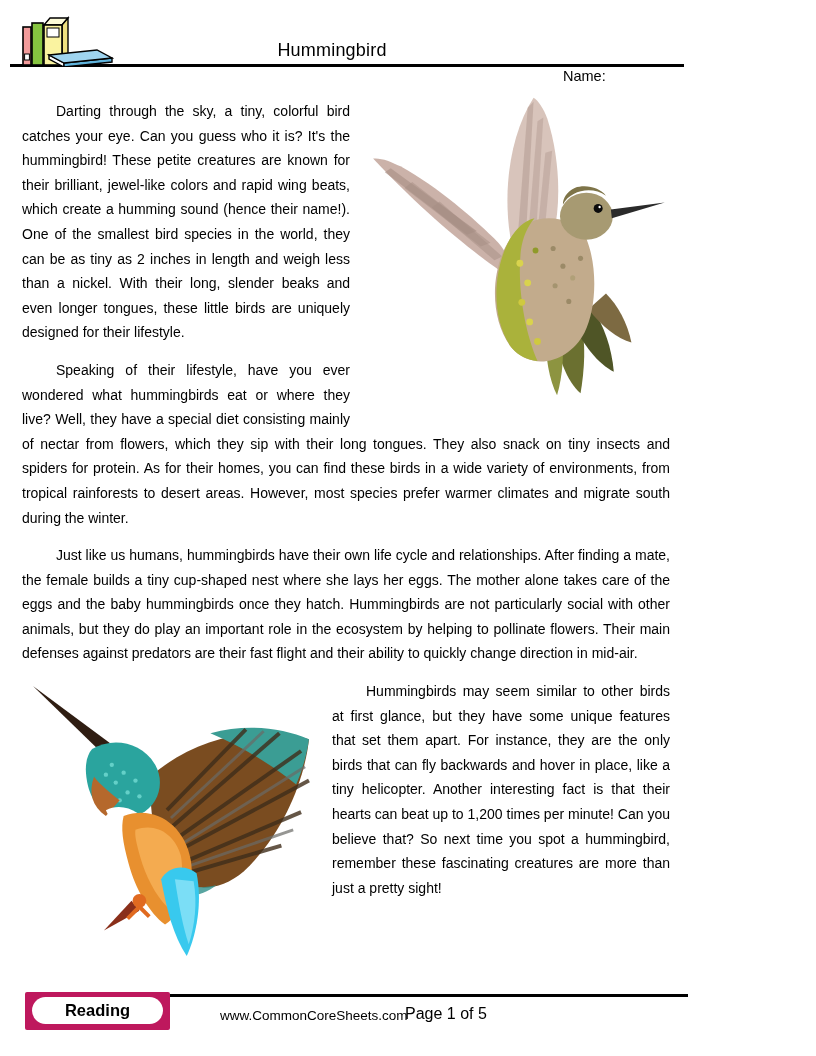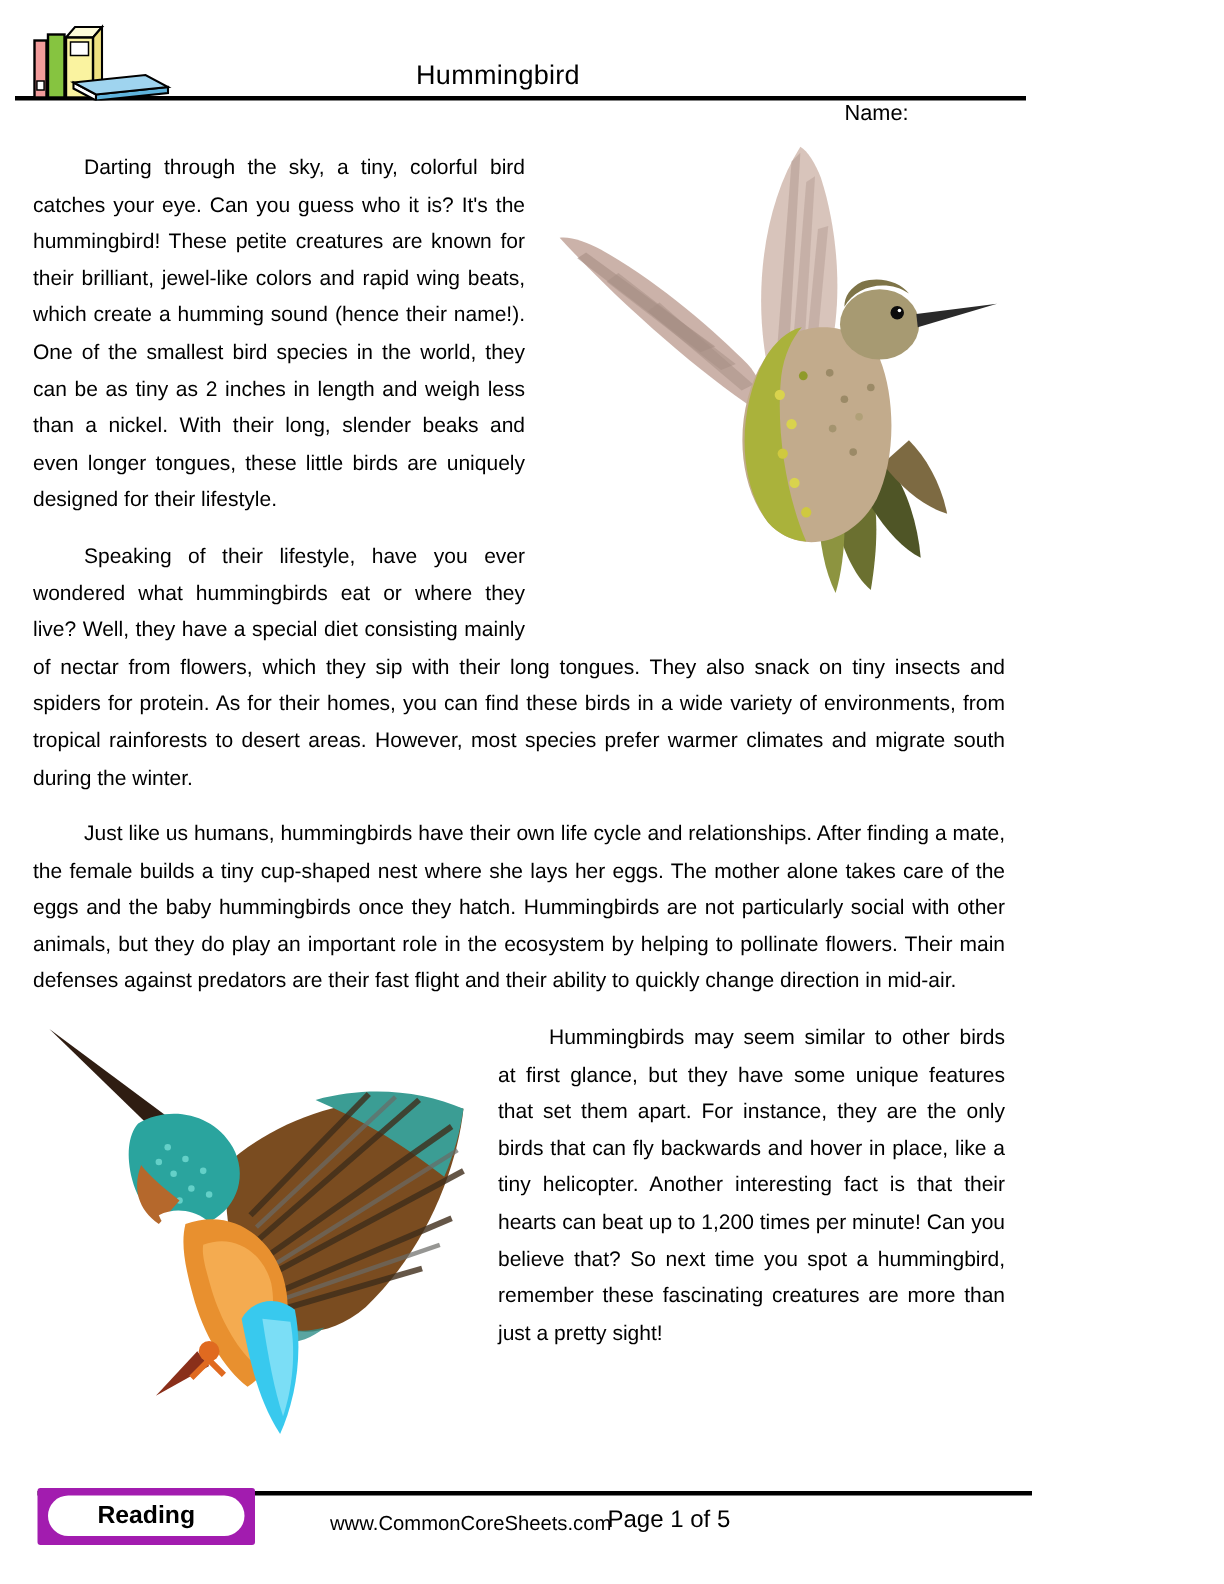--- a/index.html
+++ b/index.html
@@ -44,21 +44,21 @@
     margin:3px 12px 0 -6px;
   }
 
   
   .footer-rule {
     position:absolute; top:994px; left:25px; right:4px;
     height:3px; background:#000;
   }
   .reading-badge {
     position:absolute; top:992px; left:25px;
-    width:145px; height:38px; background:#a21caf; border-radius:2px;
+    width:145px; height:38px; background:#be185d; border-radius:2px;
   }
   .reading-badge .pill {
     position:absolute; left:7px; right:7px; top:5px; bottom:6px;
     background:#fff; border-radius:14px;
     display:flex; align-items:center; justify-content:center;
     font-size:16.5px; font-weight:bold; color:#000;
   }
   .website {
     position:absolute; top:1008px; left:172px;
     font-size:13.5px;

